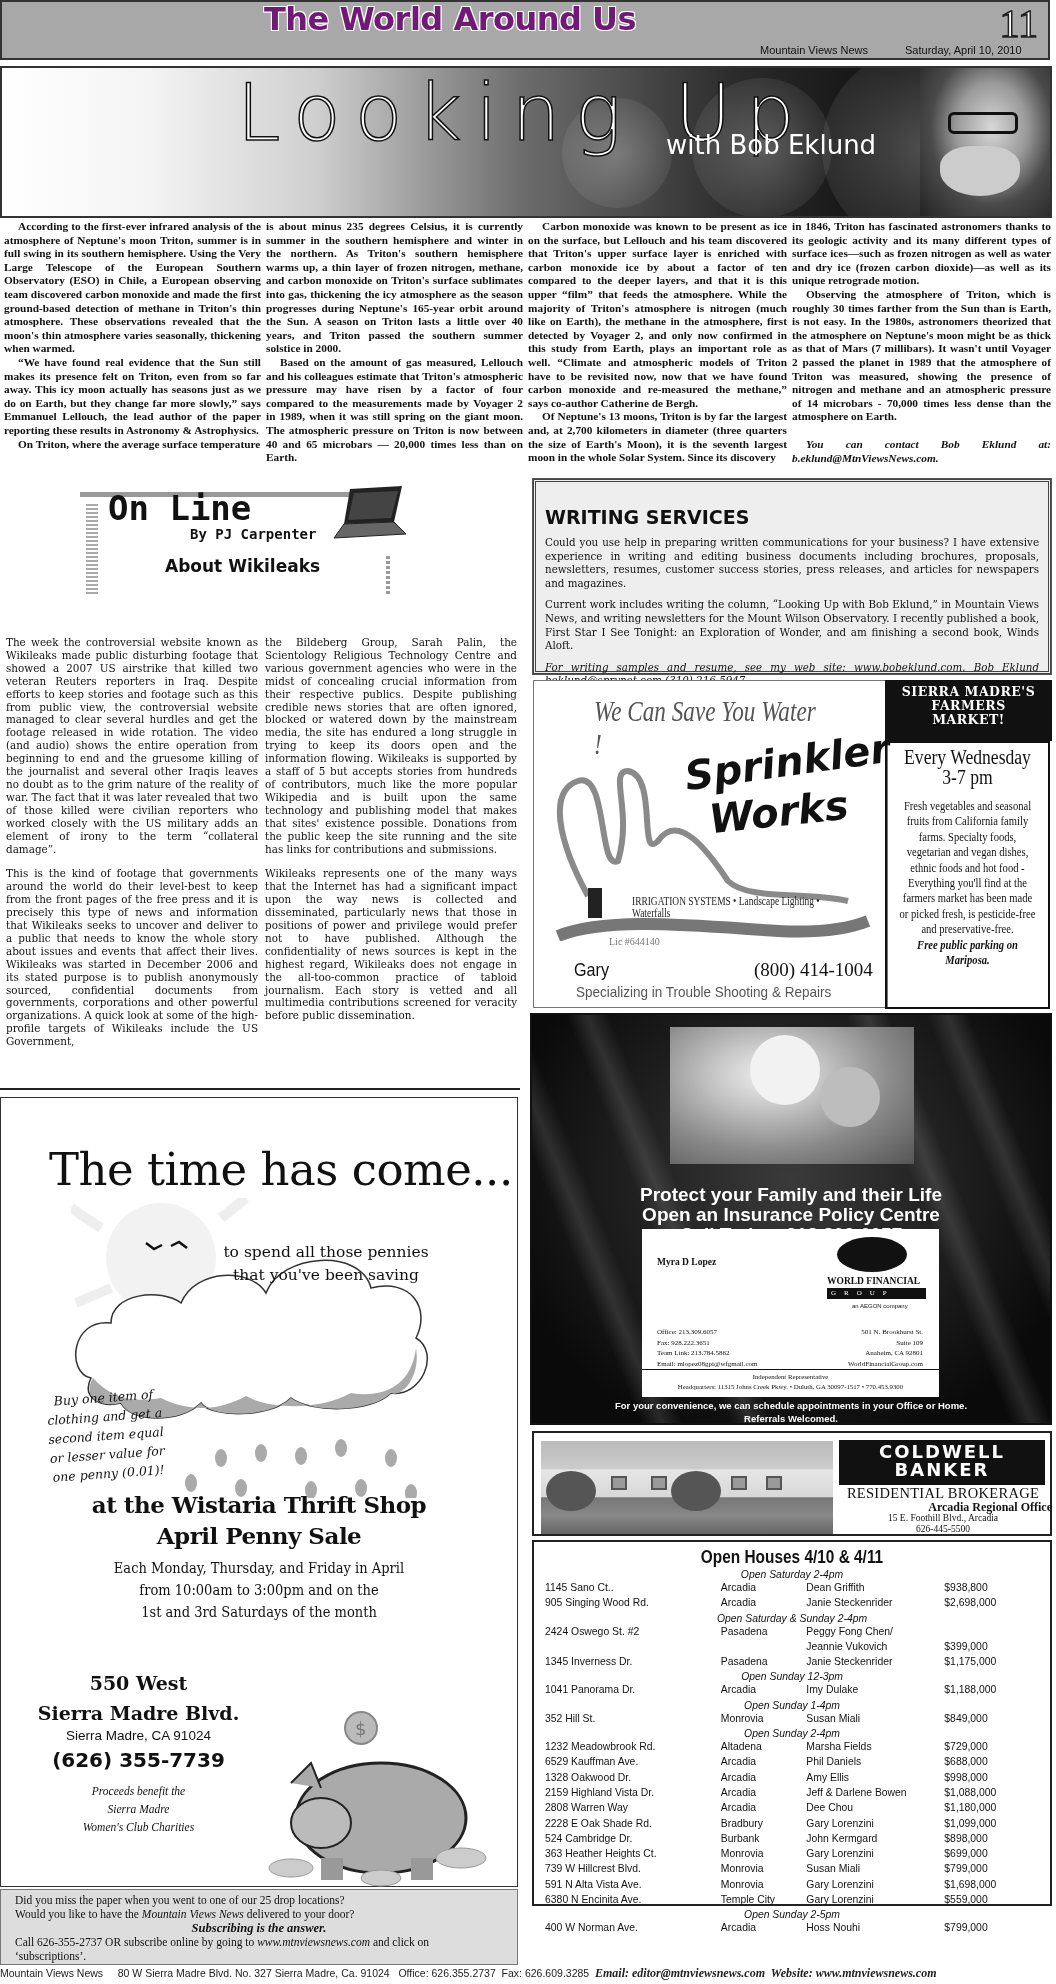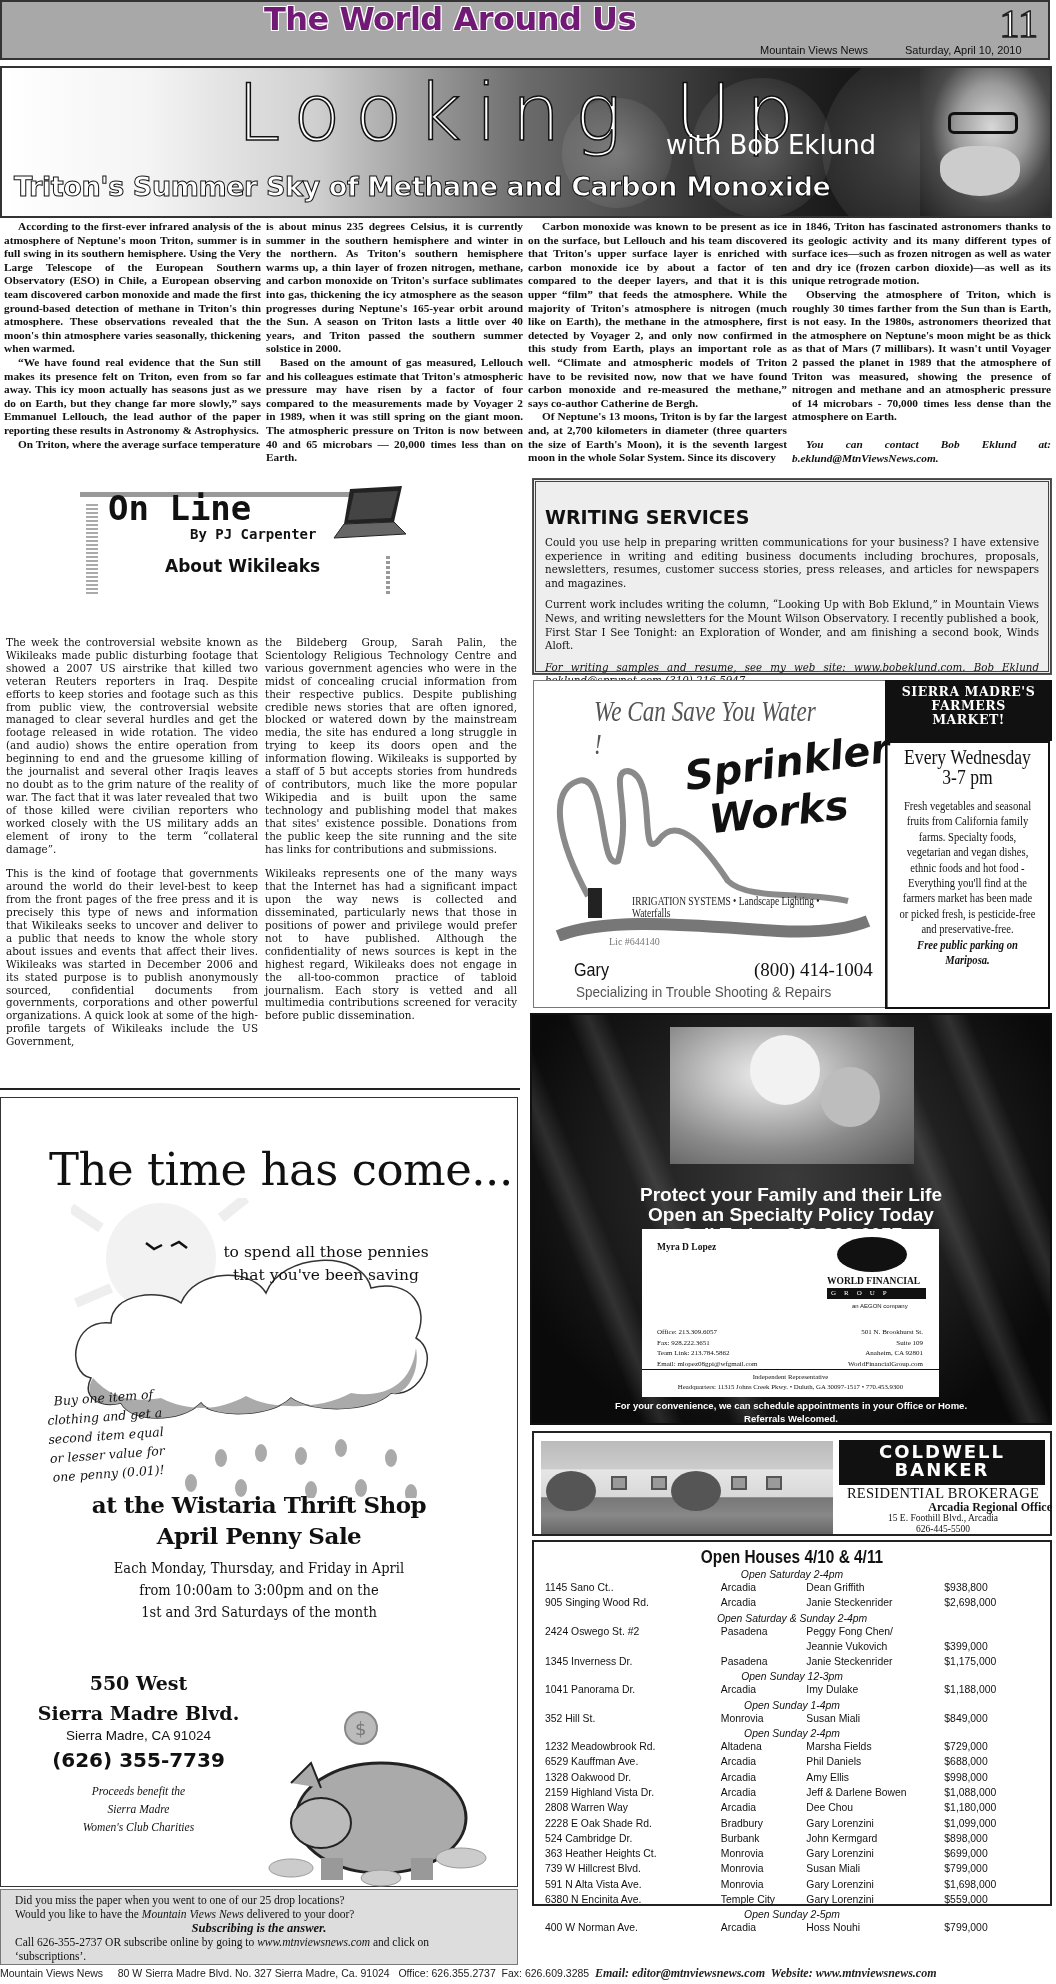--- a/index.html
+++ b/index.html
@@ -67,21 +67,21 @@
   .farm-body .park { font-style: italic; font-weight: bold; }
 
   
   .ins { left: 530px; top: 1013px; width: 522px; height: 412px; background: radial-gradient(ellipse at 50% 40%, #3a3a3a 0%, #0a0a0a 80%); border: 2px solid #111; overflow: hidden; }
   .ins .stripe { position: absolute; top: -40px; width: 40px; height: 500px; background: linear-gradient(90deg, rgba(255,255,255,0), rgba(255,255,255,0.12), rgba(255,255,255,0)); transform: rotate(-22deg); }
   .ins .photo { position: absolute; left: 138px; top: 12px; width: 244px; height: 137px; background: radial-gradient(ellipse at 40% 35%, #eee 0%, #c8c8c8 25%, #8a8a8a 60%, #555 100%); }
   .ins .photo .head1 { position: absolute; left: 80px; top: 8px; width: 70px; height: 70px; border-radius: 50%; background: #f2f2f2; }
   .ins .photo .head2 { position: absolute; left: 150px; top: 40px; width: 60px; height: 60px; border-radius: 50%; background: #bdbdbd; }
   .ins .headline { position: absolute; left: 0; top: 146px; width: 100%; text-align: center; color: #fff; font-family: "Liberation Sans", sans-serif; font-weight: bold; font-size: 19px; line-height: 20px; margin-top: 24px; }
   .ins .card { position: absolute; left: 110px; top: 214px; width: 297px; height: 168px; background: #fff; color: #111; }
-  .ins .card .name { position: absolute; left: 15px; top: 13px; font-weight: bold; font-size: 9.5px; }
+  .ins .card .name { position: absolute; left: 15px; top: 28px; font-weight: bold; font-size: 9.5px; }
   .ins .card .logo { position: absolute; left: 195px; top: 8px; width: 70px; height: 35px; border-radius: 50%; background: #111; }
   .ins .card .wfg { position: absolute; left: 185px; top: 47px; font-size: 9.5px; font-weight: bold; }
   .ins .card .group { position: absolute; left: 185px; top: 59px; width: 99px; height: 11px; background: #111; color: #fff; font-size: 7px; letter-spacing: 8px; padding-left: 4px; line-height: 11px; }
   .ins .card .aegon { position: absolute; left: 210px; top: 74px; font-size: 6px; font-family: "Liberation Sans", sans-serif; }
   .ins .card .left { position: absolute; left: 15px; top: 98px; font-size: 7px; line-height: 10.5px; }
   .ins .card .right { position: absolute; right: 16px; top: 98px; font-size: 7px; line-height: 10.5px; text-align: right; }
   .ins .card .rule { position: absolute; left: 0; top: 140px; width: 100%; height: 1px; background: #111; }
   .ins .card .foot { position: absolute; left: 0; top: 143px; width: 100%; text-align: center; font-size: 6.8px; line-height: 10px; }
   .ins .bottom { position: absolute; left: 0; top: 384px; width: 100%; text-align: center; color: #fff; font-family: "Liberation Sans", sans-serif; font-weight: bold; font-size: 9.5px; line-height: 13px; }
 
@@ -132,21 +132,20 @@
   <div class="paper">Mountain Views News</div>
   <div class="date">Saturday, April 10, 2010</div>
 </div>
 
 <div class="abs banner">
   <div class="glow" style="left:560px;top:30px;width:110px;height:110px;"></div>
   <div class="glow" style="left:690px;top:10px;width:140px;height:140px;"></div>
   <div class="glow" style="left:820px;top:-20px;width:200px;height:200px;"></div>
   <div class="lookingup">Looking Up</div>
   <div class="with">with Bob Eklund</div>
-  <div class="subtitle">Triton's Summer Sky of Methane and Carbon Monoxide</div>
   <div class="portrait">
     <div class="beard"></div>
     <div class="glasses"></div>
   </div>
 </div>
 
 <div class="abs col" style="left:4px;top:220px;width:257px;">
   <p>According to the first-ever infrared analysis of the atmosphere of Neptune's moon Triton, summer is in full swing in its southern hemisphere. Using the Very Large Telescope of the European Southern Observatory (ESO) in Chile, a European observing team discovered carbon monoxide and made the first ground-based detection of methane in Triton's thin atmosphere. These observations revealed that the moon's thin atmosphere varies seasonally, thickening when warmed.</p>
   <p>“We have found real evidence that the Sun still makes its presence felt on Triton, even from so far away. This icy moon actually has seasons just as we do on Earth, but they change far more slowly,” says Emmanuel Lellouch, the lead author of the paper reporting these results in Astronomy &amp; Astrophysics.</p>
   <p>On Triton, where the average surface temperature</p>
@@ -230,21 +229,21 @@
   <div class="stripe" style="left:30px;"></div>
   <div class="stripe" style="left:120px;"></div>
   <div class="stripe" style="left:400px;"></div>
   <div class="stripe" style="left:480px;"></div>
   <div class="photo">
     <div class="head1"></div>
     <div class="head2"></div>
   </div>
   <div class="headline">
     <div>Protect your Family and their Life</div>
-    <div>Open an Specialty Policy Today</div>
+    <div>Open an Insurance Policy Centre</div>
     <div>Call Today:   213.309.6057</div>
   </div>
   <div class="card">
     <div class="name">Myra D Lopez</div>
     <div class="logo"></div>
     <div class="wfg">WORLD FINANCIAL</div>
     <div class="group">GROUP</div>
     <div class="aegon">an AEGON company</div>
     <div class="left">
       <div>Office: 213.309.6057</div>

